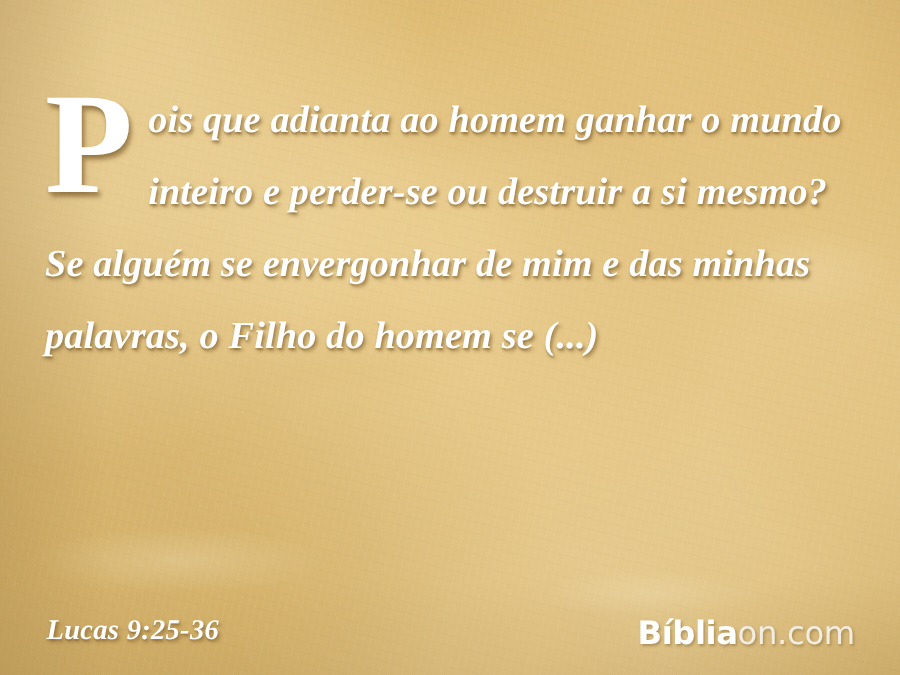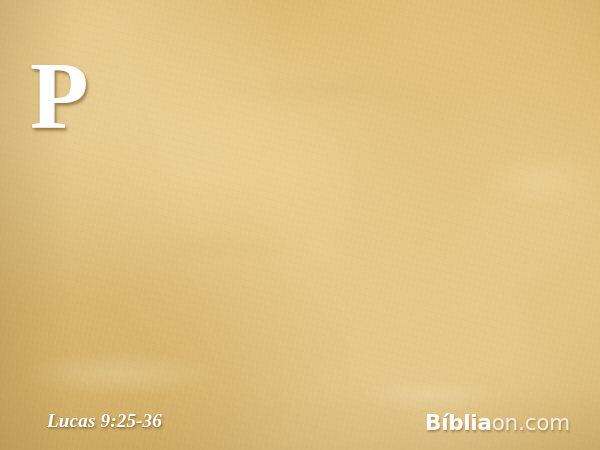--- a/index.html
+++ b/index.html
@@ -119,21 +119,21 @@
     margin: 2px 10px 0 0;
     color: #ffffff;
     text-shadow:
       2px 3px 3px rgba(116, 86, 36, .55),
       0 1px 2px rgba(120, 90, 40, .35);
   }
 
   
   .footer {
     position: absolute;
-    left: 16px;
+    left: 0;
     right: 0;
     bottom: 0;
     height: 62px;
   }
 
   .reference {
     position: absolute;
     left: 31px;
     bottom: 18px;
     color: #ffffff;
@@ -178,21 +178,21 @@
 
   <div class="tex-base"></div>
   <div class="tex-mottle"></div>
   <div class="tex-fiber"></div>
   <div class="tex-crease"></div>
   <div class="tex-vignette"></div>
 
   <div class="content">
 
     <div class="verse-block">
-      <p class="verse-text"><span class="dropcap">P</span></p>
+      <p class="verse-text"><span class="dropcap">P</span><span>ois que adianta ao homem ganhar o mundo inteiro e perder-se ou destruir a si mesmo? Se alguém se envergonhar de mim e das minhas palavras, o Filho do homem se (...)</span></p>
     </div>
 
     <div class="footer">
 
       <div class="reference">Lucas 9:25-36</div>
 
       <div class="logo"><span class="logo-strong">Bíblia</span><span class="logo-light">on.com</span></div>
 
     </div>
   </div>

